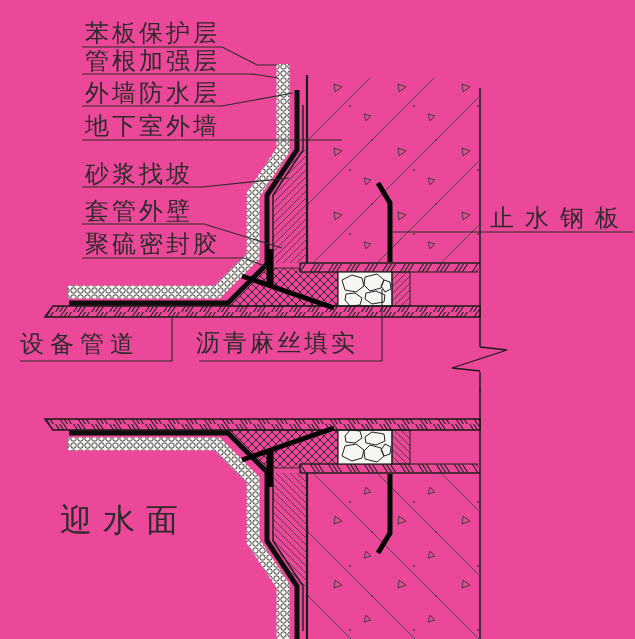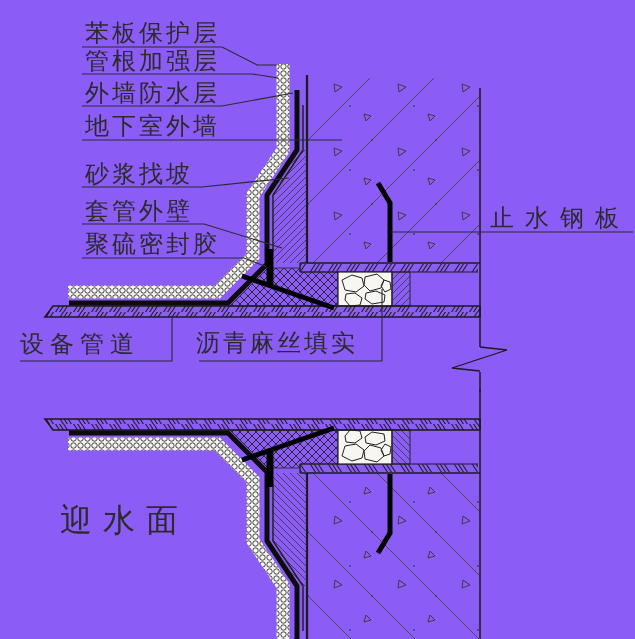--- a/index.html
+++ b/index.html
@@ -1,19 +1,19 @@
 <!DOCTYPE html>
 <html><head>
 <meta charset="utf-8">
 <style>
   html,body{margin:0;padding:0;background:#e8e8e8;}
   .page{
     position:relative;
     width:635px;height:639px;
-    background:#8b5cf6;
+    background:#ec4899;
     overflow:hidden;
     font-family:"Liberation Sans",sans-serif;
   }
   svg{display:block;}
   .lbl{
     font-family:"Liberation Sans","DejaVu Sans",sans-serif;
     font-size:24px;
     fill:#2b2b2b;
     letter-spacing:3px;
   }

